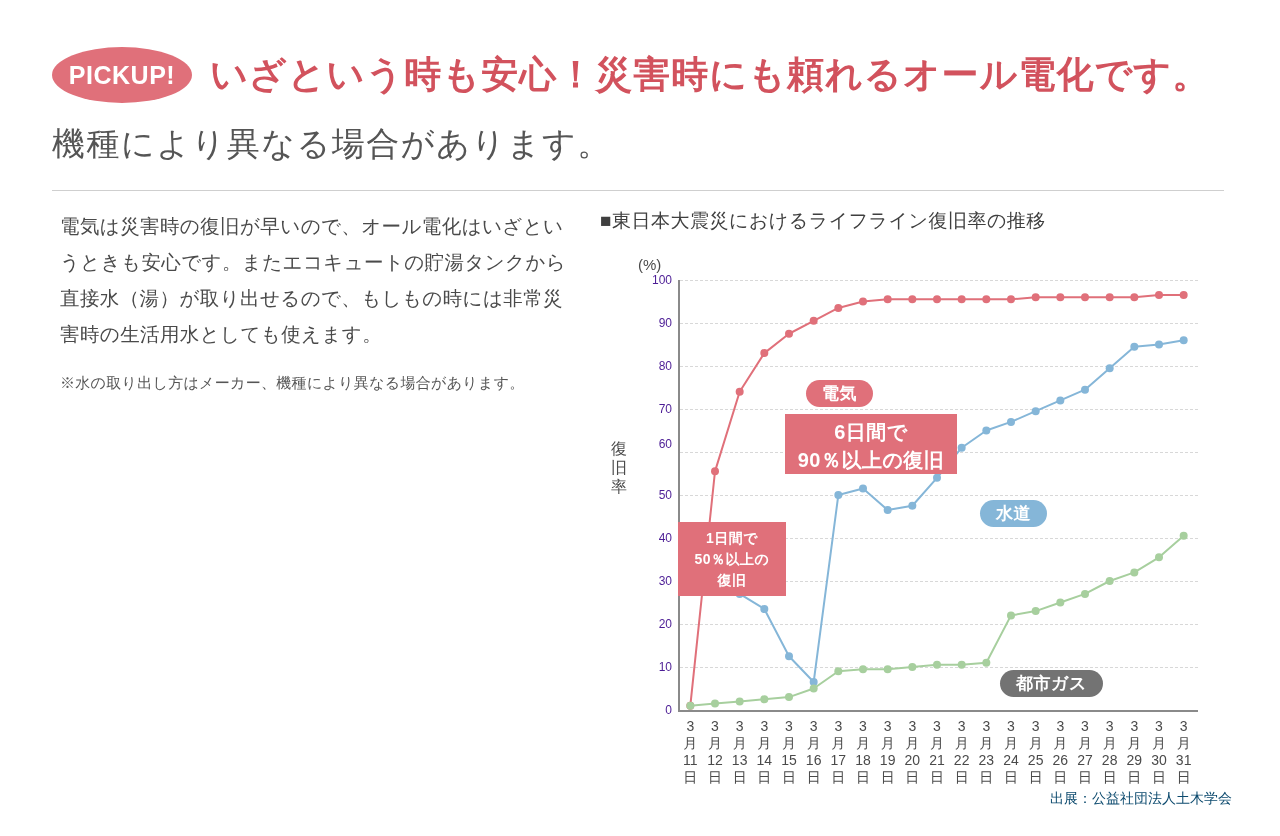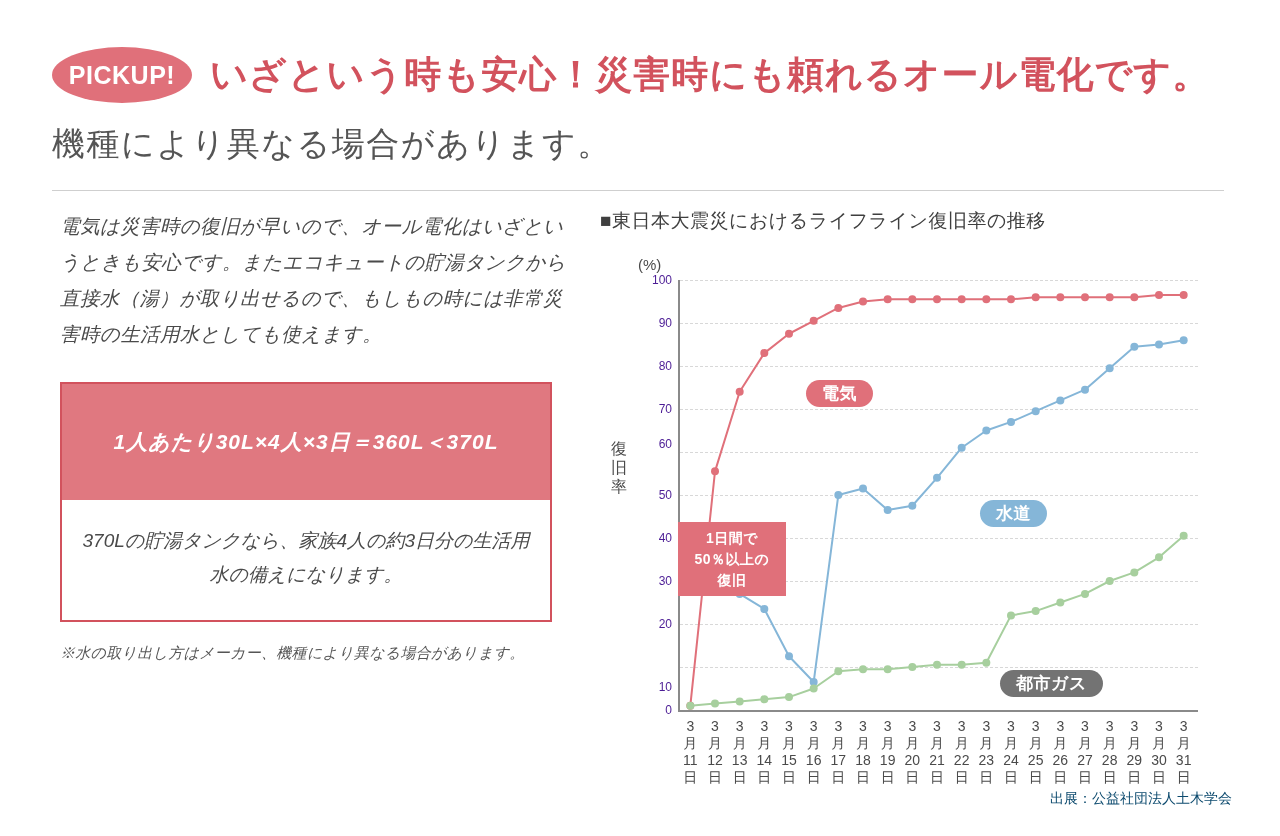--- a/index.html
+++ b/index.html
@@ -66,21 +66,20 @@
     height: 1px;
     background: #cfcfcf;
   }
 
   
   .left-col {
     position: absolute;
     left: 60px;
     top: 208px;
     width: 510px;
-    font-style: italic;
   }
   .body-text {
     font-size: 19.5px;
     line-height: 36px;
     color: #4a4a4a;
     letter-spacing: 0.4px;
   }
 
   .highlight-box {
     margin-top: 30px;
@@ -261,40 +260,36 @@
   <div class="pickup-badge">PICKUP!</div>
   <div class="header-title">いざという時も安心！災害時にも頼れるオール電化です。</div>
 </div>
 
 <div class="subtitle">機種により異なる場合があります。</div>
 <div class="divider"></div>
 
 <div class="left-col">
   <div class="body-text">電気は災害時の復旧が早いので、オール電化はいざというときも安心です。またエコキュートの貯湯タンクから直接水（湯）が取り出せるので、もしもの時には非常災害時の生活用水としても使えます。</div>
 
-  <div class="highlight-box">
-    <div class="highlight-banner">1人あたり30L×4人×3日＝360L＜370L</div>
-    <div class="highlight-caption">370Lの貯湯タンクなら、家族4人の約3日分の生活用水の備えになります。</div>
-  </div>
 
   <div class="note">※水の取り出し方はメーカー、機種により異なる場合があります。</div>
 </div>
 
 <div class="chart-col">
   <div class="chart-title">■東日本大震災におけるライフライン復旧率の推移</div>
 
   <div class="chart-area">
     <div class="unit-label">(%)</div>
     <div class="yaxis-title">復旧率</div>
 
     <div class="plot" id="plot">
         <div class="gridline" style="top: 430px; border-top: none;"></div>
         <div class="ytick" style="top: 430px;">0</div>
         <div class="gridline" style="top: 387px;"></div>
-        <div class="ytick" style="top: 387px; margin-top: 20px;">10</div>
+        <div class="ytick" style="top: 387px;">10</div>
         <div class="gridline" style="top: 344px;"></div>
         <div class="ytick" style="top: 344px;">20</div>
         <div class="gridline" style="top: 301px;"></div>
         <div class="ytick" style="top: 301px;">30</div>
         <div class="gridline" style="top: 258px;"></div>
         <div class="ytick" style="top: 258px;">40</div>
         <div class="gridline" style="top: 215px;"></div>
         <div class="ytick" style="top: 215px;">50</div>
         <div class="gridline" style="top: 172px;"></div>
         <div class="ytick" style="top: 164px;">60</div>
@@ -396,20 +391,24 @@
         <div class="xlabel" style="left: 431.667px;">3<br>月<br>28<br>日</div>
         <div class="xlabel" style="left: 456.333px;">3<br>月<br>29<br>日</div>
         <div class="xlabel" style="left: 481px;">3<br>月<br>30<br>日</div>
         <div class="xlabel" style="left: 505.667px;">3<br>月<br>31<br>日</div>
       </div>
 
     <div class="pill pill-elec">電気</div>
     <div class="pill pill-water">水道</div>
     <div class="pill pill-gas">都市ガス</div>
 
+    <div class="box-callout cal-big">
+      <div>6日間で</div>
+      <div>90％以上の復旧</div>
+    </div>
 
     <div class="box-callout cal-small">
       <div>1日間で</div>
       <div>50％以上の</div>
       <div>復旧</div>
     </div>
   </div>
 </div>
 
 <div class="source">出展：公益社団法人土木学会</div>

